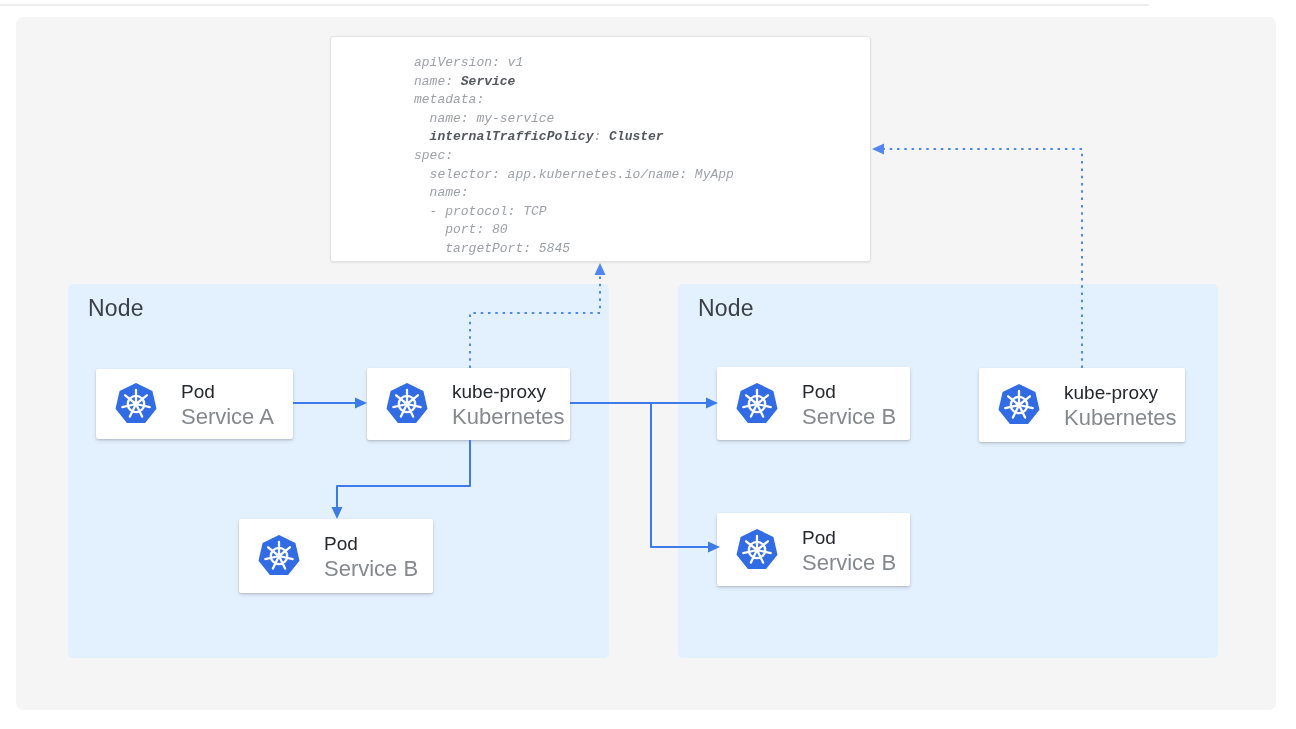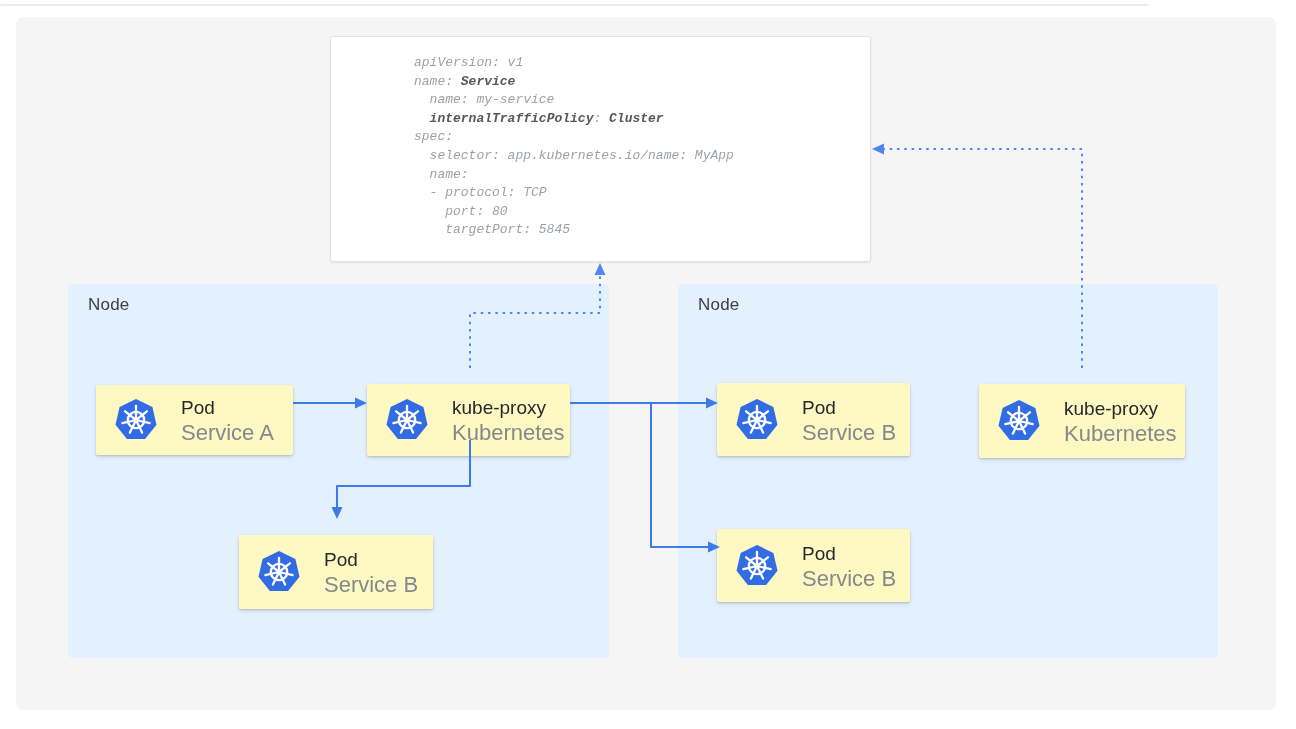--- a/index.html
+++ b/index.html
@@ -28,26 +28,26 @@
     background:#ffffff;border:1px solid #e2e2e2;border-radius:3px;
     box-shadow:0 1px 2px rgba(0,0,0,0.08);
     padding:17px 8px 3px 83px;overflow:hidden;}
   .yaml-line{font-family:"Liberation Mono", monospace;font-style:italic;
     font-size:13px;line-height:18.6px;color:var(--yaml-gray);white-space:pre;}
   .yaml-bold{font-weight:700;color:var(--yaml-dark);}
 
   .node{position:absolute;background:var(--node-bg);border-radius:5px;}
   .node-left{left:68px;top:284px;width:541px;height:374px;}
   .node-right{left:678px;top:284px;width:540px;height:374px;}
-  .node-label{position:absolute;left:20px;top:11px;font-size:17px;
+  .node-label{position:absolute;left:20px;top:11px;font-size:23px;
     color:#3b4045;letter-spacing:0.2px;}
 
-  .card{position:absolute;background:#fef9c3;border-radius:2px;
+  .card{position:absolute;background:#ffffff;border-radius:2px;
     box-shadow:0 1px 2px rgba(0,0,0,0.14),0 2px 4px rgba(0,0,0,0.10);
-    display:flex;align-items:center;padding-left:18px;margin-top:16px;}
+    display:flex;align-items:center;padding-left:18px;}
   .card .k8s-logo{width:44px;height:44px;flex:0 0 44px;display:block;}
   .card .card-text{margin-left:23px;display:flex;flex-direction:column;}
   .card-title{font-size:19px;color:var(--title-color);line-height:22px;}
   .card-subtitle{font-size:22px;color:var(--subtitle-color);line-height:21px;margin-top:3px;}
 
   .card-pod-a{left:28px;top:85px;width:197px;height:70px;}
   .card-kube-proxy-left{left:299px;top:84px;width:203px;height:72px;}
   .card-pod-b-left{left:171px;top:235px;width:194px;height:74px;}
   .card-pod-b-right-1{left:39px;top:83px;width:193px;height:73px;}
   .card-pod-b-right-2{left:39px;top:229px;width:193px;height:73px;}
@@ -69,20 +69,21 @@
 <body>
 
 <div class="page">
 
   <div class="top-rule"></div>
   <div class="panel"></div>
 
   <div class="yaml-box">
       <div class="yaml-line"><span>apiVersion: v1</span></div>
       <div class="yaml-line"><span>name: </span><span class="yaml-bold">Service</span></div>
+      <div class="yaml-line"><span>metadata:</span></div>
       <div class="yaml-line"><span>  name: my-service</span></div>
       <div class="yaml-line"><span>  </span><span class="yaml-bold">internalTrafficPolicy</span><span>: </span><span class="yaml-bold">Cluster</span></div>
       <div class="yaml-line"><span>spec:</span></div>
       <div class="yaml-line"><span>  selector: app.kubernetes.io/name: MyApp</span></div>
       <div class="yaml-line"><span>  name:</span></div>
       <div class="yaml-line"><span>  - protocol: TCP</span></div>
       <div class="yaml-line"><span>    port: 80</span></div>
       <div class="yaml-line"><span>    targetPort: 5845</span></div>
     </div>
 

